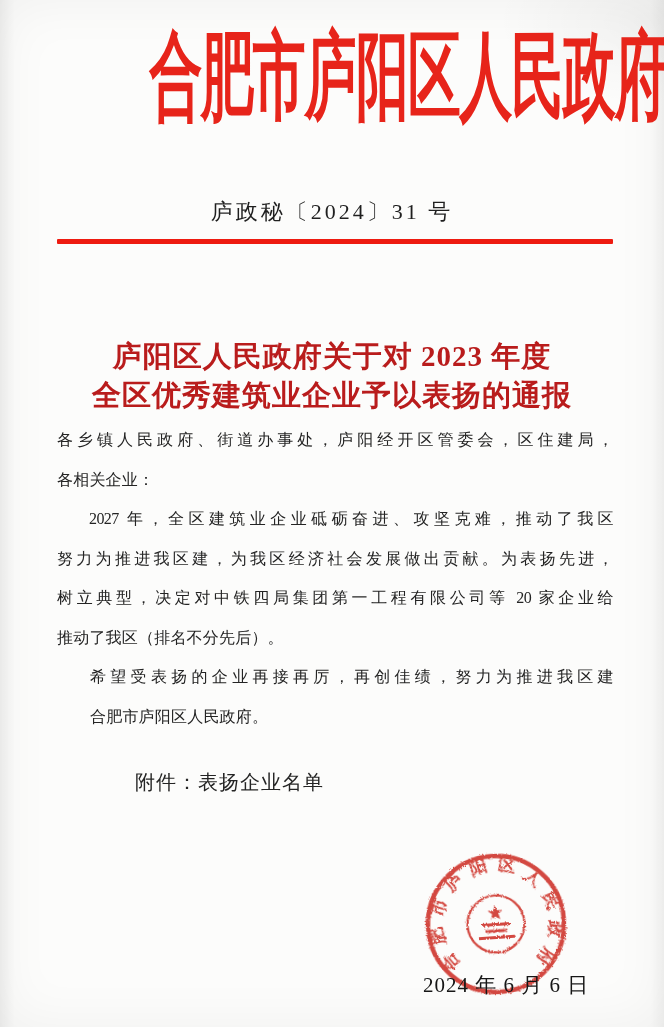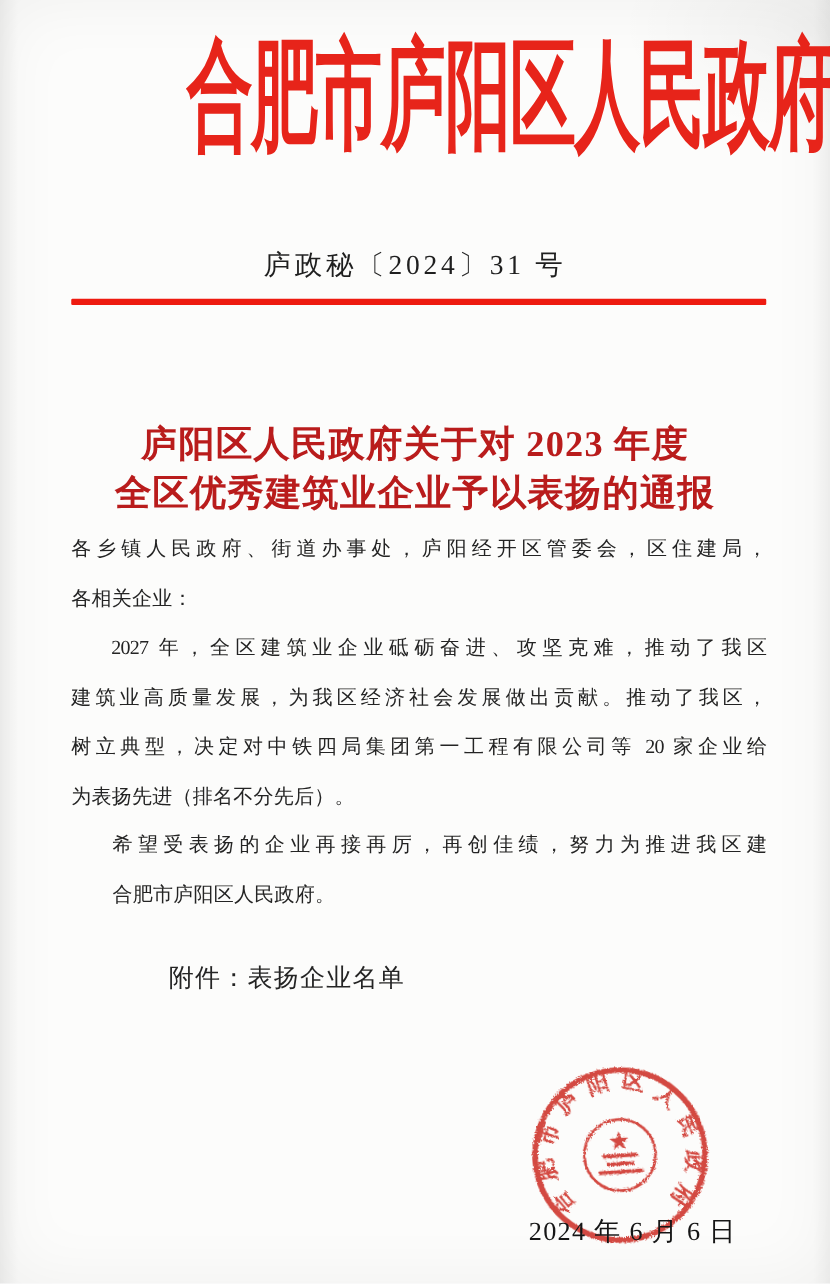--- a/index.html
+++ b/index.html
@@ -70,23 +70,23 @@
 
   <div class="doc-title">
     <div>庐阳区人民政府关于对 2023 年度</div>
     <div>全区优秀建筑业企业予以表扬的通报</div>
   </div>
 
   <div class="body-text">
     <div class="bl jl">各乡镇人民政府、街道办事处，庐阳经开区管委会，区住建局，</div>
     <div class="bl">各相关企业：</div>
     <div class="bl jl ind">2027 年，全区建筑业企业砥砺奋进、攻坚克难，推动了我区</div>
-    <div class="bl jl">建筑业高质量发展，为我区经济社会发展做出贡献。推动了我区，</div>
+    <div class="bl jl">努力为推进我区建，为我区经济社会发展做出贡献。为表扬先进，</div>
     <div class="bl jl">树立典型，决定对中铁四局集团第一工程有限公司等 20 家企业给</div>
-    <div class="bl">为表扬先进（排名不分先后）。</div>
+    <div class="bl">推动了我区（排名不分先后）。</div>
     <div class="bl jl bi">希望受表扬的企业再接再厉，再创佳绩，努力为推进我区建</div>
     <div class="bl bi">合肥市庐阳区人民政府。</div>
   </div>
 
   <div class="attachment">附件：表扬企业名单</div>
 
   <svg class="seal" viewBox="0 0 150 150" xmlns="http://www.w3.org/2000/svg">
     <defs>
       <filter id="rough">
         <feTurbulence type="fractalNoise" baseFrequency="0.9" numOctaves="2" result="n"></feTurbulence>

